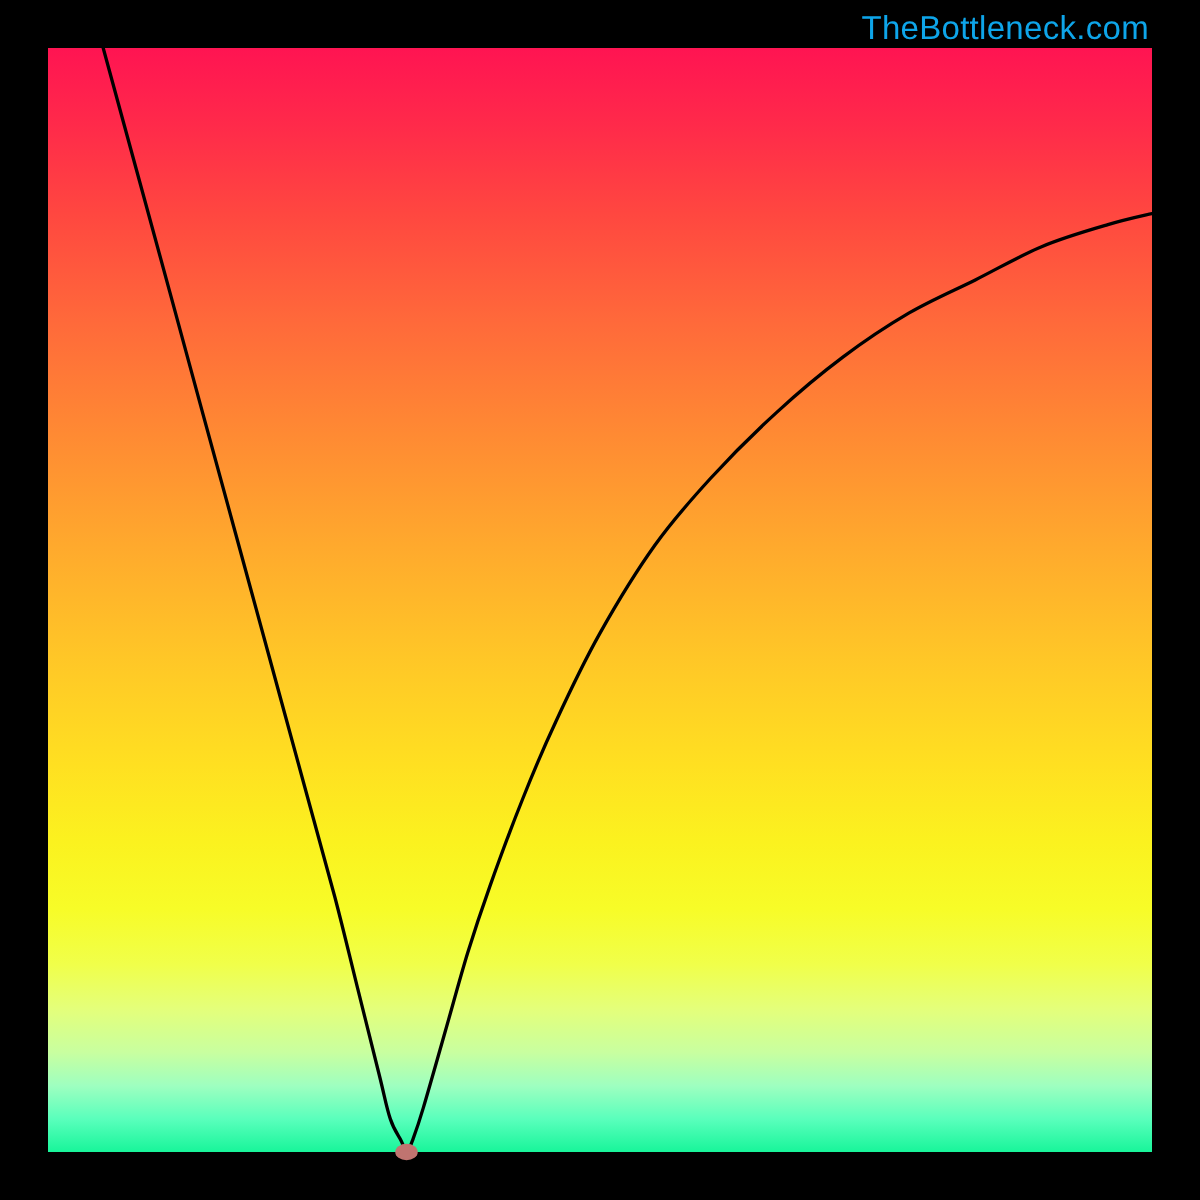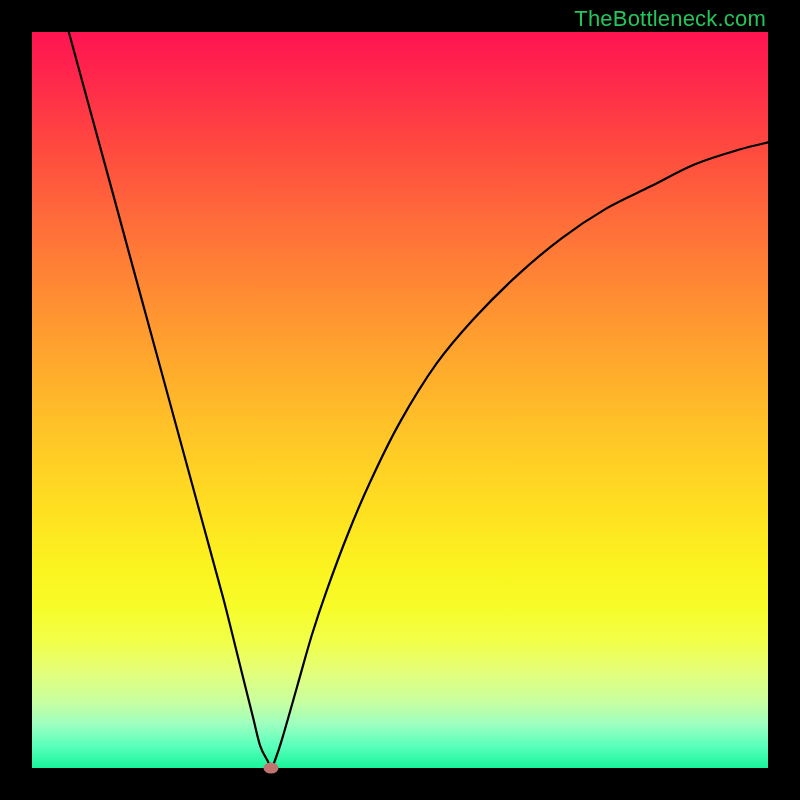--- a/index.html
+++ b/index.html
@@ -39,21 +39,21 @@
       #c8ffa0 91%,
       #9effc0 94%,
       #5affbc 97%,
       #18f59a 100%
     );
   }
   .watermark {
     position: absolute;
     top: 6px;
     right: 34px;
-    color: #22c55e;
+    color: #0ea5e9;
     font-size: 22px;
     letter-spacing: 0.2px;
     z-index: 5;
   }
   svg.curve {
     position: absolute;
     left: 0;
     top: 0;
     width: 736px;
     height: 736px;

